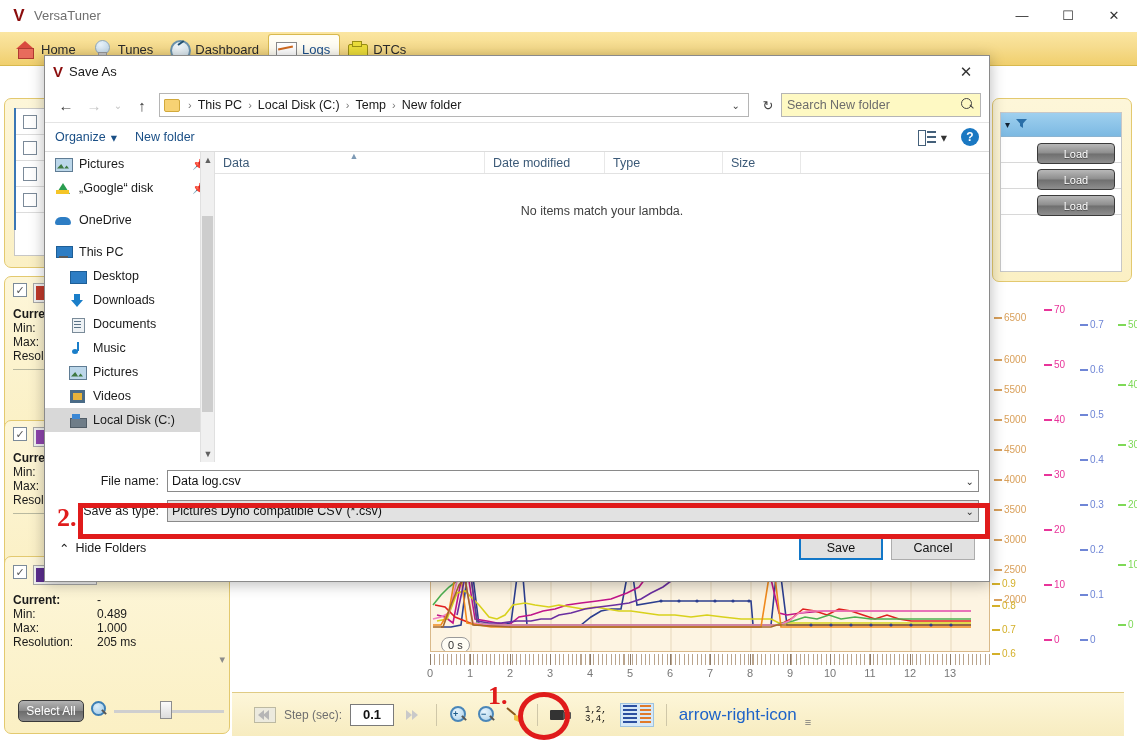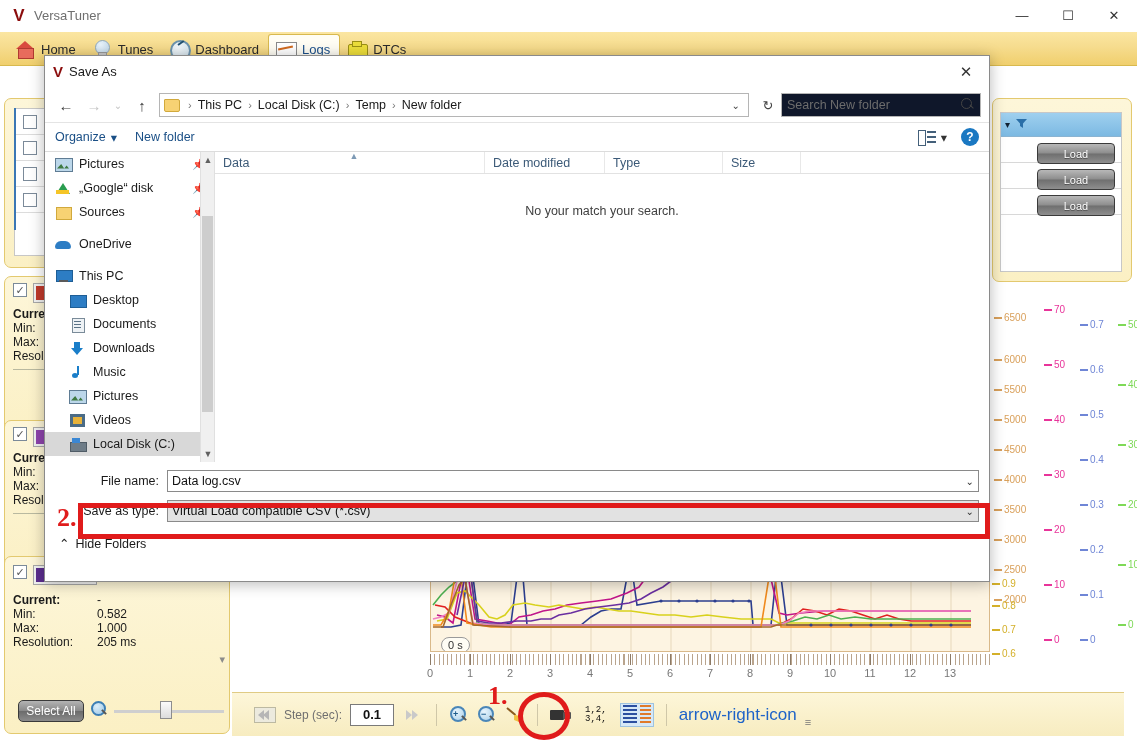--- a/index.html
+++ b/index.html
@@ -334,21 +334,21 @@
   }
   .folder-ico {
     width:16px;height:13px; background:#f7d273; border:1px solid #d1a93c;
     border-radius:1px 2px 2px 2px; position:relative; margin-right:2px;
   }
   .crumb-sep { color:#777; margin:0 6px; font-size:11px; }
   .crumb-caret { margin-left:auto; color:#444; font-size:10px; padding:0 4px; }
   .refresh-btn { width:22px; display:flex; align-items:center; justify-content:center;
     color:#444; font-size:13px; }
   .search-box {
-    width:200px; height:24px; border:1px solid #b5b5b5; background:#0f172a;
+    width:200px; height:24px; border:1px solid #b5b5b5; background:#fef9c3;
     display:flex; align-items:center; padding:0 5px;
     font-size:12.5px; color:#6c6c6c;
   }
   .search-mag { margin-left:auto; width:14px;height:14px; position:relative; }
   .search-mag:before{
     content:""; position:absolute; left:0;top:0;width:9px;height:9px;
     border:1.4px solid #444; border-radius:50%;
   }
   .search-mag:after{
     content:""; position:absolute; left:8px;top:8px;width:5px;height:1.4px;
@@ -612,21 +612,21 @@
         </span>
         <span class="param-name">ratio (lambda)</span>
       </div>
       <div class="param-stats" style="margin-top:8px">
         <div class="r">
             <span class="k" style="font-weight:bold">Current:</span>
             <span>-</span>
           </div>
         <div class="r">
             <span class="k">Min:</span>
-            <span>0.582</span>
+            <span>0.489</span>
           </div>
         <div class="r">
             <span class="k">Max:</span>
             <span>1.000</span>
           </div>
         <div class="r">
             <span class="k">Resolution:</span>
             <span>205 ms</span>
           </div>
       </div>
@@ -945,46 +945,41 @@
       <div class="nav-item">
         <span class="ni ni-pic"></span>
         <span>Pictures</span>
         <span class="pin">📌</span>
       </div>
       <div class="nav-item">
         <span class="ni ni-gdrive"></span>
         <span>„Google“ disk</span>
         <span class="pin">📌</span>
       </div>
-      <div class="nav-item">
-        <span class="ni ni-folder"></span>
-        <span>Sources</span>
-        <span class="pin">📌</span>
-      </div>
       <div style="height:8px"></div>
       <div class="nav-item">
         <span class="ni ni-cloud"></span>
         <span>OneDrive</span>
       </div>
       <div style="height:8px"></div>
       <div class="nav-item">
         <span class="ni ni-pc"></span>
         <span>This PC</span>
       </div>
       <div class="nav-item" style="padding-left:24px">
         <span class="ni ni-desktop"></span>
         <span>Desktop</span>
       </div>
       <div class="nav-item" style="padding-left:24px">
+        <span class="ni ni-dl"></span>
+        <span>Downloads</span>
+      </div>
+      <div class="nav-item" style="padding-left:24px">
         <span class="ni ni-doc"></span>
         <span>Documents</span>
-      </div>
-      <div class="nav-item" style="padding-left:24px">
-        <span class="ni ni-dl"></span>
-        <span>Downloads</span>
       </div>
       <div class="nav-item" style="padding-left:24px">
         <span class="ni ni-music"></span>
         <span>Music</span>
       </div>
       <div class="nav-item" style="padding-left:24px">
         <span class="ni ni-pic"></span>
         <span>Pictures</span>
       </div>
       <div class="nav-item" style="padding-left:24px">
@@ -1013,43 +1008,47 @@
           <span>Date modified</span>
         </div>
         <div class="col" style="width:118px">
           <span>Type</span>
         </div>
         <div class="col" style="width:78px">
           <span>Size</span>
         </div>
         <div class="col" style="flex:1;border-right:none"></div>
       </div>
-      <div class="empty-msg">No your match your search.</div>
+      <div class="empty-msg">No items match your lambda.</div>
     </div>
   </div>
 
   <div class="dlg-fields">
     <div class="field-row">
       <div class="field-label">File name:</div>
       <div class="combo">
         <span>Data log.csv</span>
         <span class="combo-caret">⌄</span>
       </div>
     </div>
     <div class="field-row">
       <div class="field-label">Save as type:</div>
       <div class="combo gray">
-        <span>Virtual Load compatible CSV (*.csv)</span>
+        <span>Pictures Dyno compatible CSV (*.csv)</span>
         <span class="combo-caret">⌄</span>
       </div>
     </div>
   </div>
 
   <div class="dlg-footer">
     <div class="hide-folders">
       <span>⌃</span>
       <span>Hide Folders</span>
     </div>
+    <div class="dlg-buttons">
+      <div class="dlg-btn primary">Save</div>
+      <div class="dlg-btn">Cancel</div>
+    </div>
   </div>
 </div>
 
 <div class="annot-num" style="left:57px; top:503px;">2.</div>
 <div class="annot-rect" style="left:78px; top:503px; width:912px; height:36px;"></div>
 
 </body></html>

